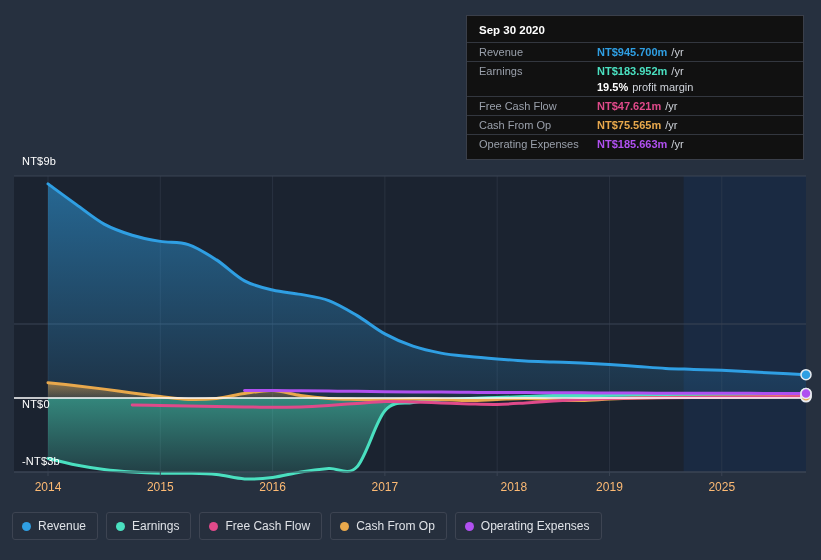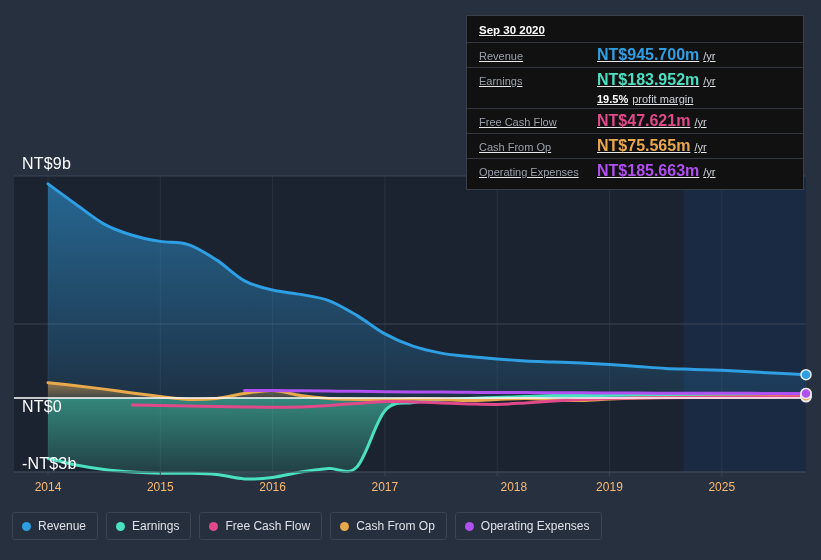--- a/index.html
+++ b/index.html
@@ -12,49 +12,48 @@
     color:#e6e8ec;
   }
   #chart-root{position:absolute;inset:0;}
 
   
   .plot-wrap{position:absolute;left:0;top:0;width:821px;height:500px;}
   svg.plot{position:absolute;left:0;top:0;}
 
   
   .ylab{
-    position:absolute;color:#ffffff;font-size:16px;letter-spacing:.2px;
+    position:absolute;color:#ffffff;font-size:11px;letter-spacing:.2px;
     white-space:nowrap;
   }
   .xlab{
     position:absolute;color:#fdba74;font-size:12px;text-align:center;
     width:60px;white-space:nowrap;
   }
 
   
   .tooltip{
     position:absolute;left:466px;top:15px;width:338px;
     background:#111111;border:1px solid #3a3f4a;
     padding:8px 0 6px 0;box-sizing:border-box;
     z-index:20;
-    text-decoration:underline;
   }
   .tt-date{
     font-size:11.5px;font-weight:bold;color:#ffffff;
     padding:0 12px 6px 12px;
   }
   .tt-row{
     display:flex;align-items:baseline;
     padding:3px 12px 3px 12px;
     border-top:1px solid #33373f;
     font-size:11px;
   }
   .tt-row.noline{border-top:none;padding-top:1px;}
   .tt-key{color:#9aa0ab;width:118px;flex:0 0 118px;font-size:11px;}
-  .tt-val{font-weight:bold;font-size:16px;}
+  .tt-val{font-weight:bold;font-size:11px;}
   .tt-suffix{color:#cfd3da;font-weight:normal;margin-left:4px;font-size:11px;}
   .tt-margin-val{color:#ffffff;font-weight:bold;font-size:11px;}
 
   
   .legend{
     position:absolute;left:12px;top:512px;display:flex;gap:8px;align-items:center;
   }
   .legend-item{
     display:flex;align-items:center;gap:7px;
     border:1px solid #3d4busy;

